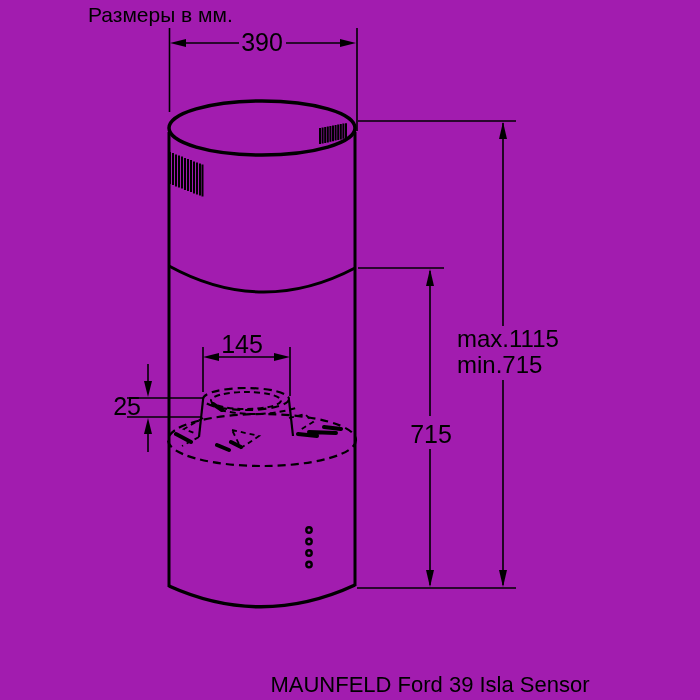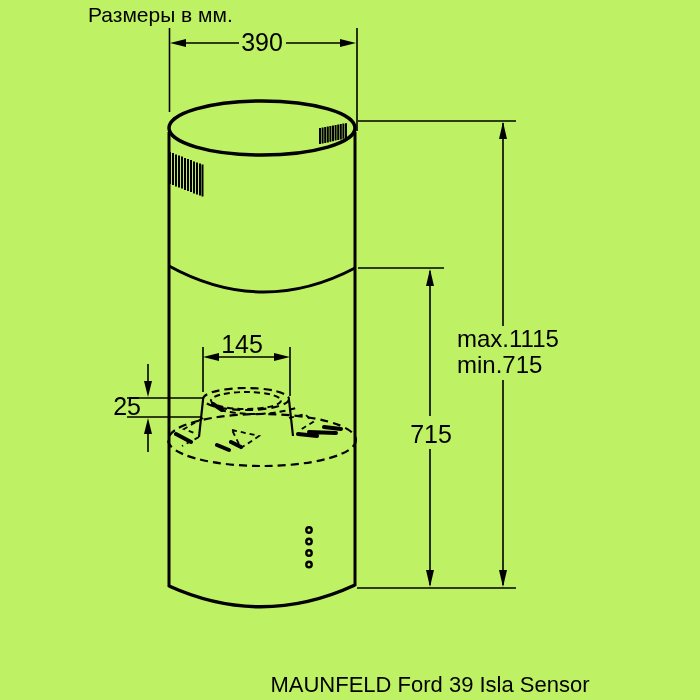--- a/index.html
+++ b/index.html
@@ -4,21 +4,21 @@
 <style>
   html, body {
     margin: 0;
     padding: 0;
     background: #ffffff;
   }
   .canvas {
     position: relative;
     width: 700px;
     height: 700px;
-    background: #bef264;
+    background: #a21caf;
     overflow: hidden;
   }
   svg text {
     font-family: "Liberation Sans", "DejaVu Sans", sans-serif;
     fill: #000000;
   }
   .t-title   { font-size: 21px; }
   .t-dim     { font-size: 25px; }
   .t-dim-sm  { font-size: 24px; }
   .t-caption { font-size: 22px; }

